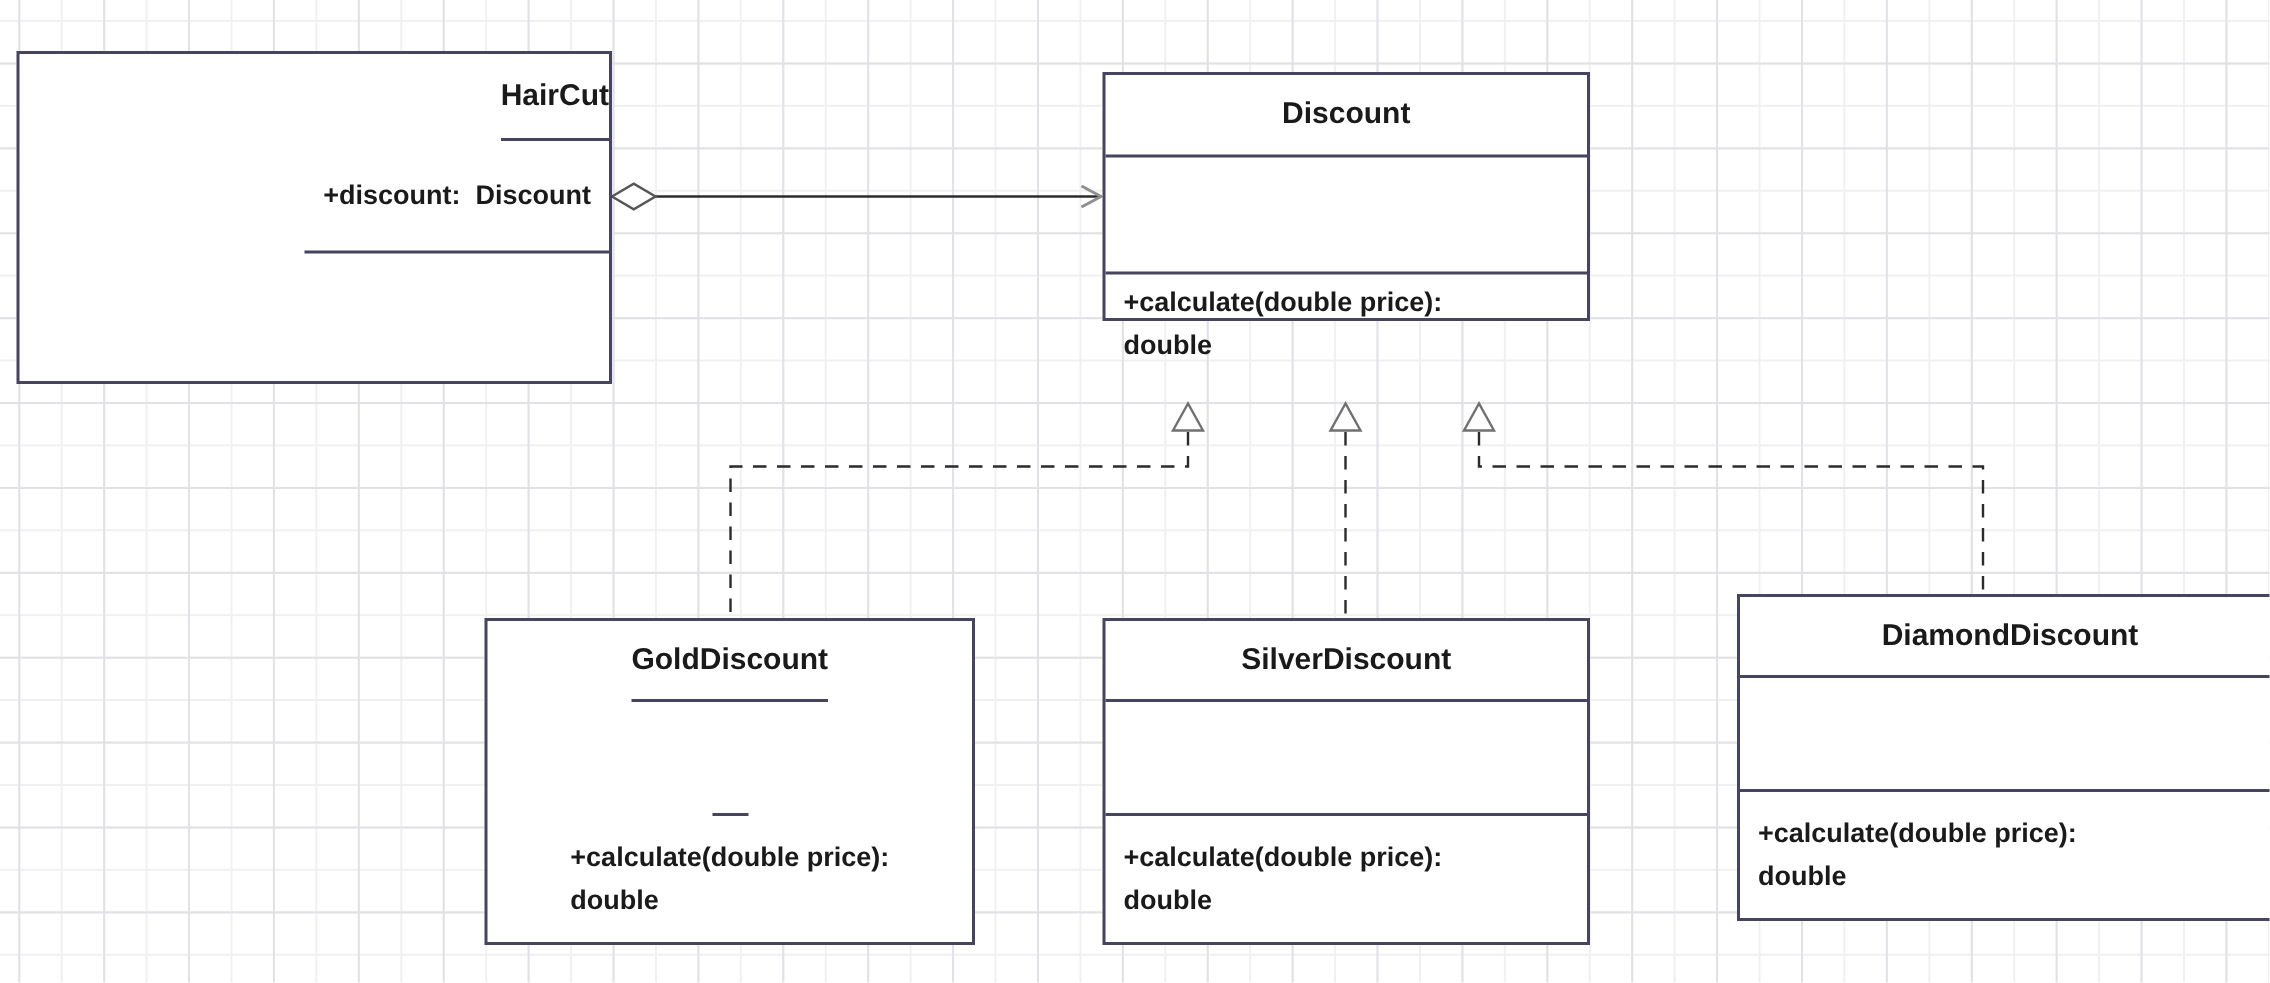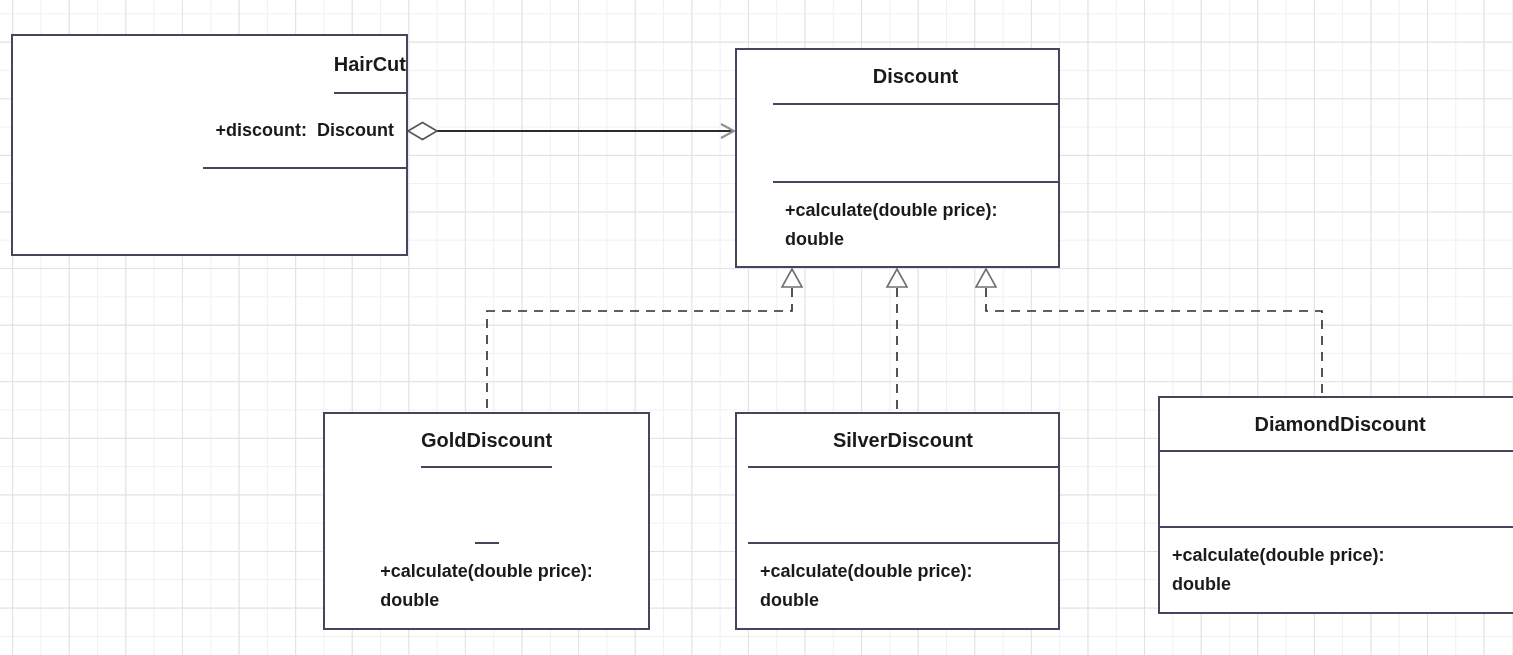--- a/index.html
+++ b/index.html
@@ -62,26 +62,26 @@
     font-weight: bold;
     line-height: 29px;
     white-space: pre-wrap;
   }
 
   
   #cls-haircut  { left: 11px;   top: 34px;  width: 397px; height: 222px; align-items: flex-end; }
   #cls-haircut .uml-title   { height: 58px; }
   #cls-haircut .uml-attrs   { height: 75px; }
 
-  #cls-discount { left: 735px;  top: 48px;  width: 325px; height: 220px; padding-left: 36px; }
+  #cls-discount { left: 735px;  top: 48px;  width: 325px; height: 166px; }
   #cls-discount .uml-title  { height: 55px; }
   #cls-discount .uml-attrs  { height: 78px; }
 
   #cls-gold     { left: 323px;  top: 412px; width: 327px; height: 218px; align-items: center; }
-  #cls-silver   { left: 735px;  top: 412px; width: 325px; height: 218px; padding-left: 11px; }
+  #cls-silver   { left: 735px;  top: 412px; width: 325px; height: 218px; }
   #cls-diamond  { left: 1158px; top: 396px; width: 364px; height: 218px; }
   #cls-gold .uml-title, #cls-silver .uml-title, #cls-diamond .uml-title { height: 54px; }
   #cls-gold .uml-attrs, #cls-silver .uml-attrs, #cls-diamond .uml-attrs { height: 76px; }
 </style>
 </head>
 <body>
 
 <div class="canvas">
 
   <svg class="connector-layer" width="1513" height="655" viewBox="0 0 1513 655" xmlns="http://www.w3.org/2000/svg">

